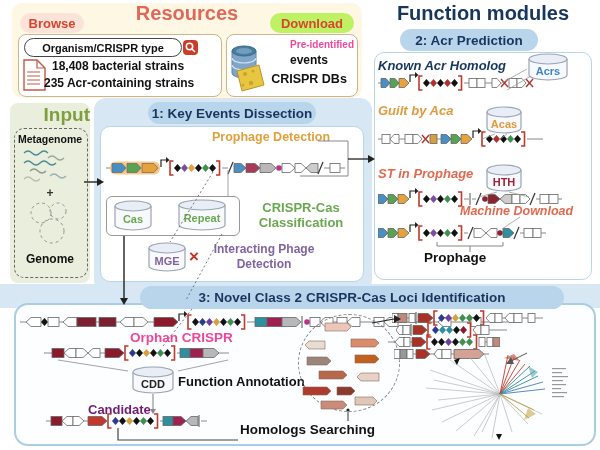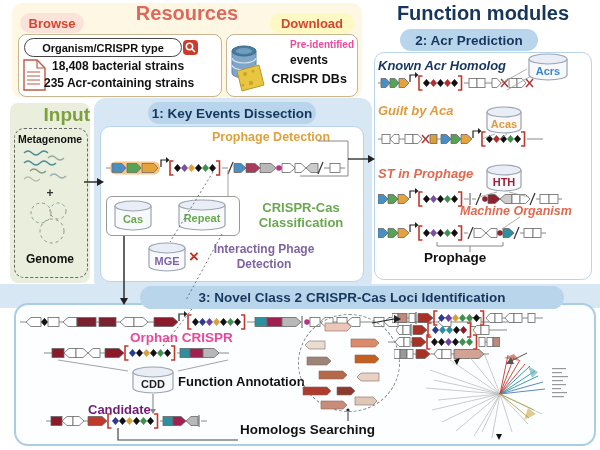--- a/index.html
+++ b/index.html
@@ -21,21 +21,21 @@
 <body>
 
 <div class="stage">
 
   <div class="abs bgblue" style="left:94px;top:98px;width:278px;height:194px;border-radius:12px;"></div>
   <div class="abs bgblue" style="left:0px;top:284px;width:600px;height:24px;"></div>
 
   <div class="panel" style="left:12px;top:3px;width:350px;height:95px;background:#fdf7e3;"></div>
   <div class="lbl" style="left:12px;top:2px;width:350px;text-align:center;font-size:20px;color:#e0685a;">Resources</div>
   <div class="pill" style="left:20px;top:13px;width:64px;height:20px;background:#fbe3d9;color:#d6452f;font-size:13px;">Browse</div>
-  <div class="pill" style="left:270px;top:13px;width:84px;height:20px;background:#fef9c3;color:#d6452f;font-size:13px;">Download</div>
+  <div class="pill" style="left:270px;top:13px;width:84px;height:20px;background:#bef264;color:#d6452f;font-size:13px;">Download</div>
 
   <div class="panel" style="left:18px;top:34px;width:202px;height:61px;border:1px solid #c8b690;border-radius:8px;"></div>
   <div class="abs" style="left:24px;top:38px;width:156px;height:17px;border:1.4px solid #444;border-radius:10px;
               display:flex;align-items:center;justify-content:center;">
     <span class="lbl" style="position:static;font-size:11px;color:#111;">Organism/CRISPR type</span>
   </div>
   <div class="abs" style="left:183px;top:40px;width:15px;height:15px;background:#cc3b2a;border-radius:4px;">
     <svg width="15" height="15">
       <circle cx="6.5" cy="6.5" r="3.2" fill="none" stroke="#fff" stroke-width="1.5"></circle>
       <line x1="9" y1="9" x2="12" y2="12" stroke="#fff" stroke-width="1.5"></line>
@@ -261,21 +261,21 @@
         <polygon points="134,8.5 127,8.5 122,13 127,17.5 134,17.5" fill="#cccccc" stroke="#666" stroke-width="0.8"></polygon>
         <rect x="134" y="8.5" width="8" height="9" fill="#ffffff" stroke="#666" stroke-width="0.8"></rect>
         <polygon points="142,8.5 147.5,8.5 152,13 147.5,17.5 142,17.5" fill="#ffffff" stroke="#666" stroke-width="0.8"></polygon>
         <line x1="157" y1="7" x2="152" y2="19" stroke="#333" stroke-width="1.2"></line>
         <line x1="158" y1="13" x2="162" y2="13" stroke="#888" stroke-width="1"></line>
         <rect x="162" y="8.5" width="9" height="9" fill="#ffffff" stroke="#666" stroke-width="0.8"></rect>
         <rect x="171" y="8.5" width="9" height="9" fill="#ffffff" stroke="#666" stroke-width="0.8"></rect>
         <line x1="180" y1="13" x2="184" y2="13" stroke="#888" stroke-width="1"></line>
       </svg></div>
 
-  <div class="lbl" style="left:460px;top:204px;font-size:12.5px;font-style:italic;color:#e0694f;">Machine Organism</div>
+  <div class="lbl" style="left:460px;top:204px;font-size:12.5px;font-style:italic;color:#e0694f;">Machine Download</div>
   <div class="generow" style="left:378px;top:220px;"><svg height="26" width="168" viewBox="0 0 168 26">
         <polygon points="0,8.5 5.5,8.5 10,13 5.5,17.5 0,17.5" fill="#4a8fc4" stroke="#666" stroke-width="0.8"></polygon>
         <polygon points="10,8.5 15.5,8.5 20,13 15.5,17.5 10,17.5" fill="#58a253" stroke="#666" stroke-width="0.8"></polygon>
         <polygon points="20,8.5 26.05,8.5 31,13 26.05,17.5 20,17.5" fill="#e6a23c" stroke="#666" stroke-width="0.8"></polygon>
         <path d="M32,12 v-7 h5" fill="none" stroke="#222" stroke-width="1.2"></path>
         <polygon points="37,2 40.5,5 37,8" fill="#222"></polygon>
         <path d="M44.5,6 h-3.5 v14 h3.5" stroke="#c0392b" stroke-width="1.6" fill="none"></path>
         <polygon points="48.5,9 52,13 48.5,17 45,13" fill="#111111"></polygon>
         <polygon points="55.5,9 59,13 55.5,17 52,13" fill="#7a4fa3"></polygon>
         <polygon points="62.5,9 66,13 62.5,17 59,13" fill="#111111"></polygon>

